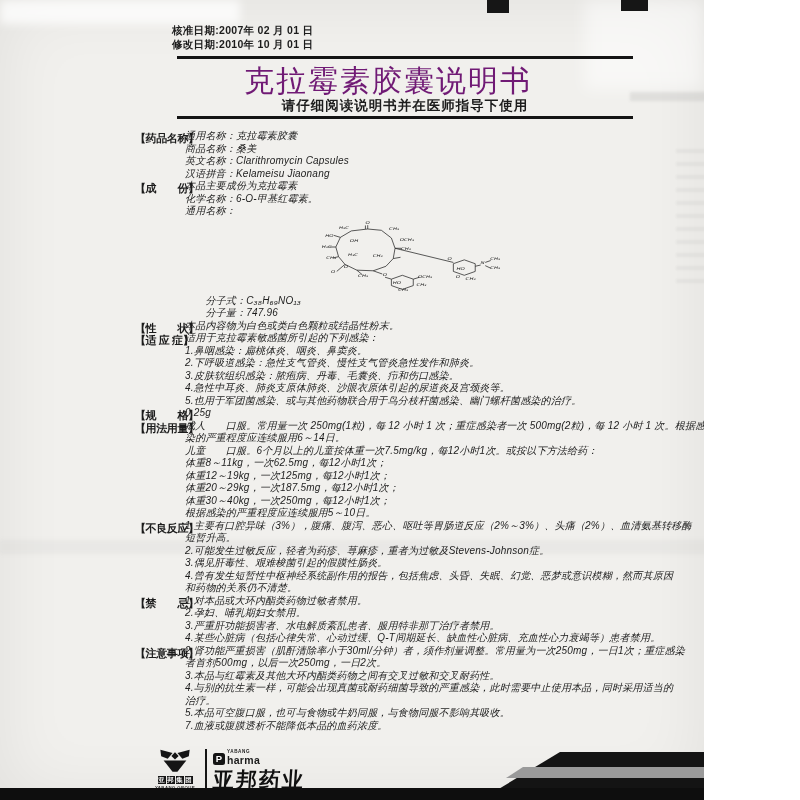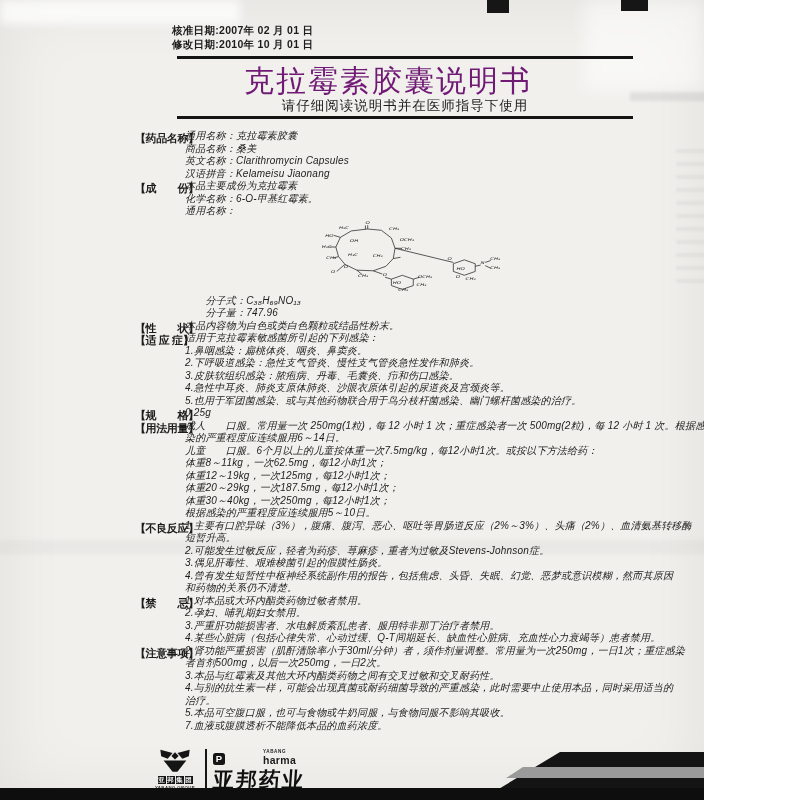--- a/index.html
+++ b/index.html
@@ -22,21 +22,21 @@
   .streak{position:absolute;left:0;top:540px;width:800px;height:14px;background:rgba(120,120,120,.06);filter:blur(2px);}
 
   
   .dates{position:absolute;left:172px;top:24px;font-size:10.5px;font-weight:bold;line-height:13.5px;letter-spacing:.3px;}
   .rule{position:absolute;left:177px;width:456px;background:#141414;height:2.6px;}
   .rule1{top:56px;}
   .rule2{top:116px;}
   .title{position:absolute;left:160px;top:61px;width:456px;margin:0;text-align:center;
     font-size:30px;font-weight:normal;letter-spacing:2px;color:#701a75;}
   .subtitle{position:absolute;left:177px;top:97px;width:456px;text-align:center;
-    font-size:13.5px;font-weight:normal;letter-spacing:1px;}
+    font-size:13.5px;font-weight:bold;letter-spacing:1px;}
 
   
   .sections{position:absolute;left:135px;top:130px;width:534px;}
   .section{position:relative;padding-left:50px;}
   .sec-label{position:absolute;left:0;top:1px;width:50px;font-size:11px;font-weight:bold;letter-spacing:-.4px;white-space:nowrap;}
   .sec-lines{font-size:10px;line-height:12.5px;font-style:italic;}
   .line{white-space:nowrap;letter-spacing:.2px;}
 
   
   .structure{margin:2px 0 3px 108px;height:72px;}
@@ -49,21 +49,21 @@
   .group-col{display:flex;flex-direction:column;align-items:center;width:52px;}
   .bird{width:34px;height:26px;display:block;}
   .group-name{display:flex;gap:1px;margin-top:1px;}
   .group-name span{display:block;width:8px;height:8px;background:#151515;color:#f2f2f2;font-size:6.4px;line-height:8px;text-align:center;font-weight:bold;}
   .group-en{font-size:4.3px;letter-spacing:.4px;color:#333;margin-top:1px;font-weight:bold;}
   .logo-divider{width:2px;height:42px;background:#151515;margin:0 6px 0 4px;}
   .pharma-col{display:flex;flexd-irection:column;flex-direction:column;}
   .pharma-row{display:flex;align-items:flex-end;gap:2px;height:16px;}
   .p-box{display:block;width:12px;height:12px;background:#151515;color:#fff;border-radius:2.5px;
     font-size:9.5px;font-weight:bold;text-align:center;line-height:12px;}
-  .pharma-stack{display:flex;flex-direction:column;line-height:1;margin-left:36px;}
+  .pharma-stack{display:flex;flex-direction:column;line-height:1;}
   .yabang-small{font-size:4.6px;font-weight:bold;letter-spacing:.6px;}
   .harma{font-size:10.5px;font-weight:bold;letter-spacing:.3px;}
   .company{font-size:21px;font-weight:bold;letter-spacing:2px;transform:skewX(-4deg);margin-top:1px;color:#101010;}
 
   .band{position:absolute;left:0;top:0;width:800px;height:800px;pointer-events:none;}
   .bottom-bar{position:absolute;left:0;top:788px;width:800px;height:12px;background:#0e0e0e;}
 </style>
 </head>
 <body>
 

